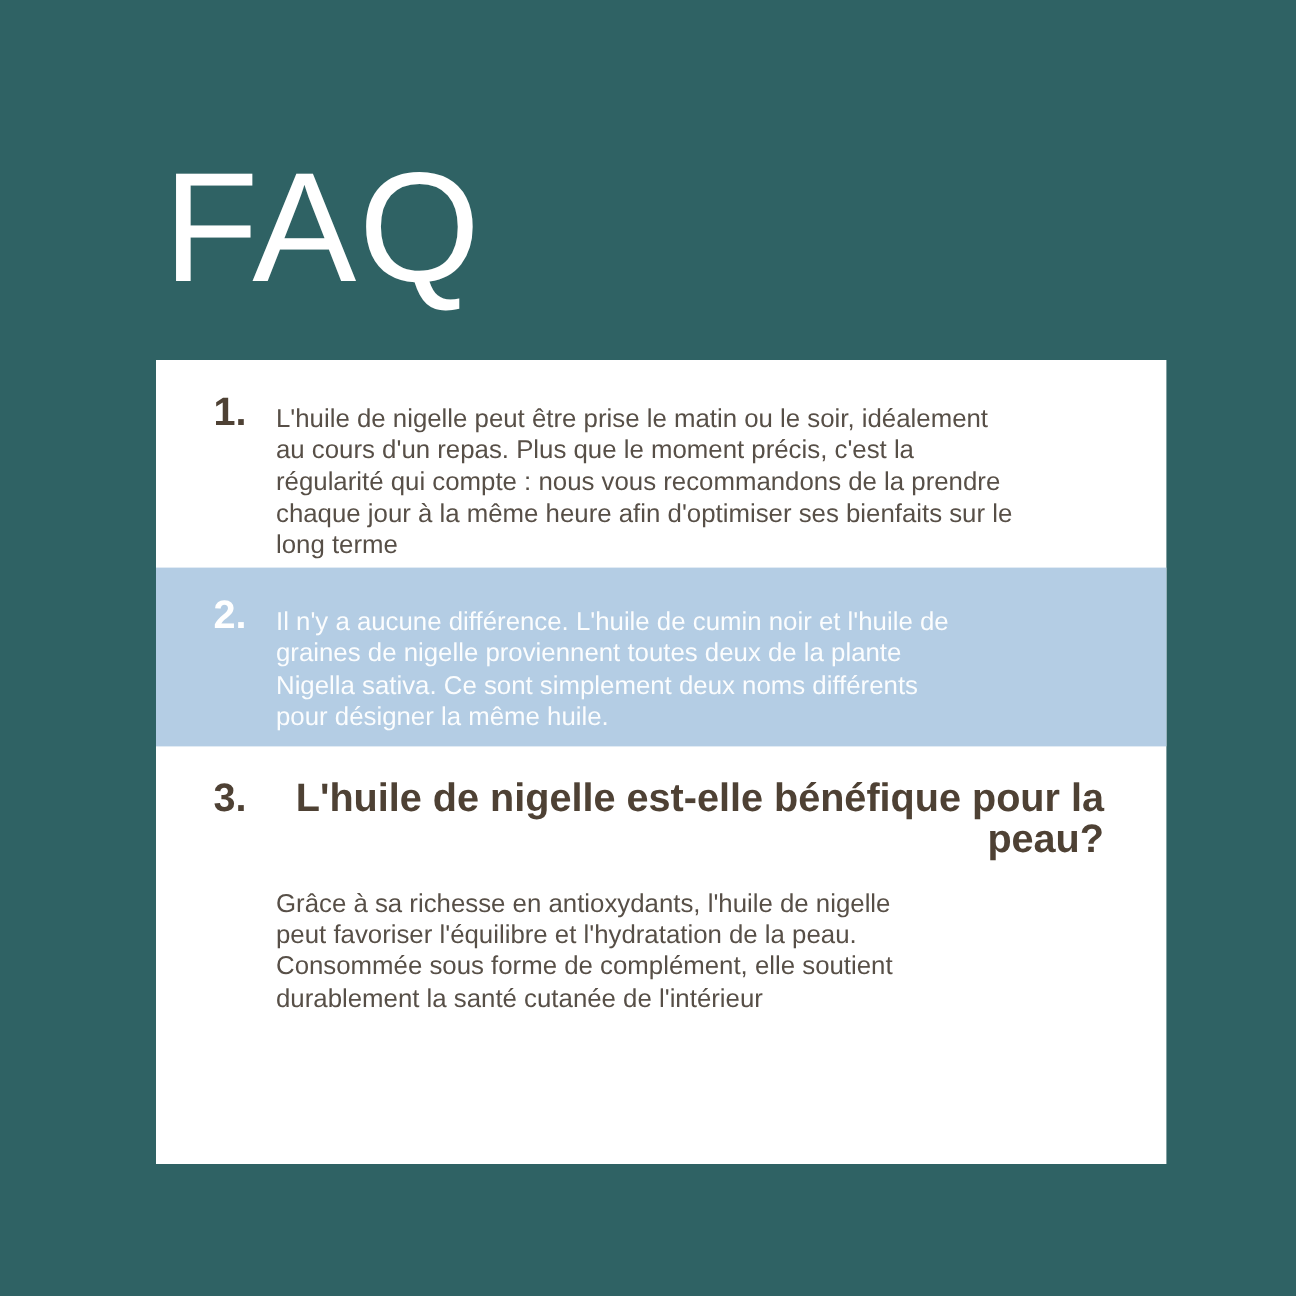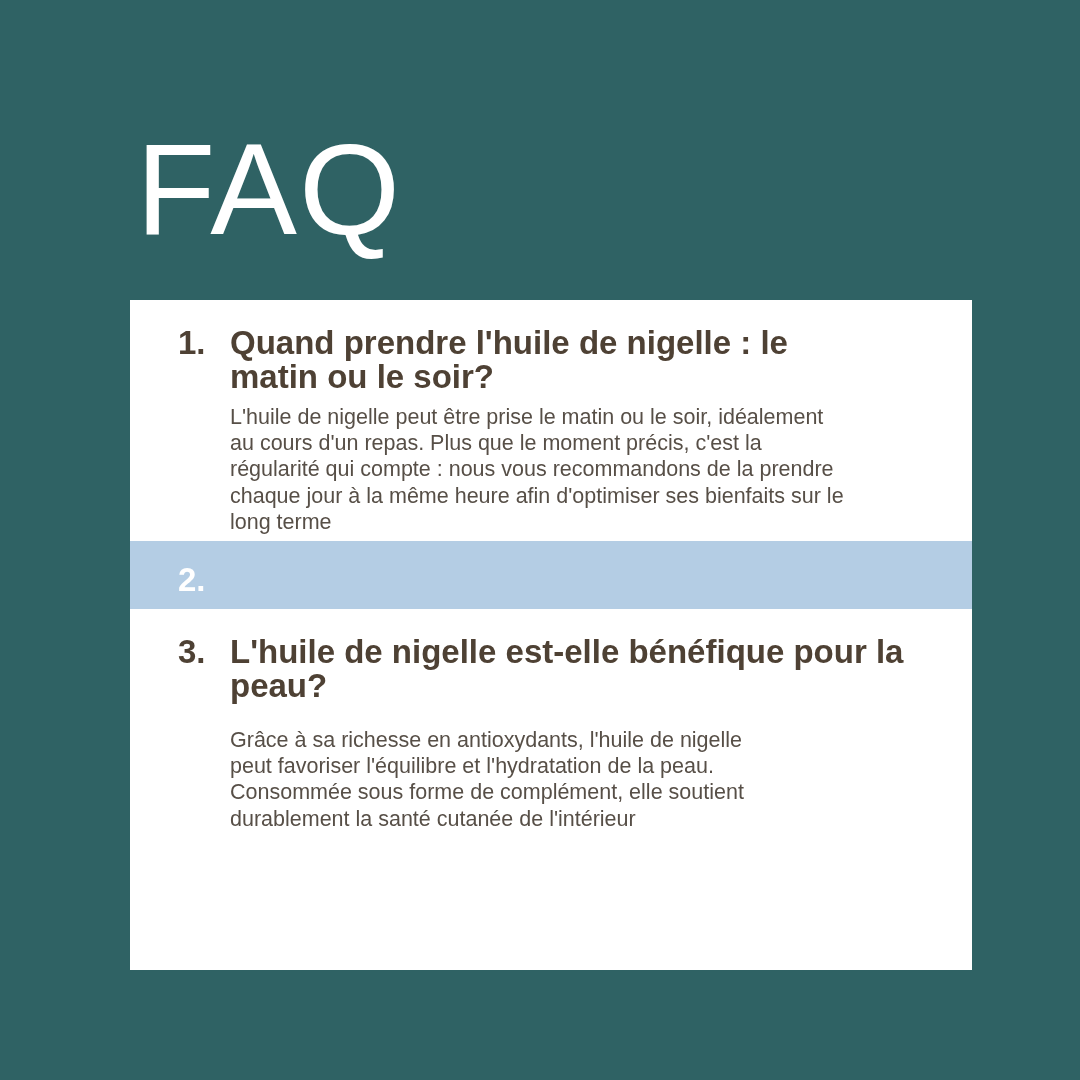--- a/index.html
+++ b/index.html
@@ -81,43 +81,43 @@
     padding-top: 22px;
     padding-bottom: 12px;
     background: var(--highlight);
   }
   .item-2 .num,
   .item-2 .question { color: var(--highlight-text); }
   .item-2 .answer   { color: rgba(255,255,255,0.95); }
   .item-2 .question { max-width: 630px; }
   .item-2 .answer   { max-width: 575px; }
   .item-3 { padding-top: 26px; }
-  .item-3 .question { max-width: 690px; }
+  .item-3 .question { max-width: 690px; text-align: right; }
   .item-3 .answer   { max-width: 516px; margin-top: 24px; }
 </style>
 </head>
 <body>
 
 <div class="canvas">
 
   <h1 class="heading">FAQ</h1>
 
   <div class="card">
 
     <section class="faq-item item-1">
       <span class="num">1.</span>
       <div class="content">
-        <h2 class="question">Quand prendre l'huile de nigelle : le matin ou le soir?</h2>
         <p class="answer">L'huile de nigelle peut être prise le matin ou le soir, idéalement au cours d'un repas. Plus que le moment précis, c'est la régularité qui compte : nous vous recommandons de la prendre chaque jour à la même heure afin d'optimiser ses bienfaits sur le long terme</p>
       </div>
     </section>
 
     <section class="faq-item item-2">
       <span class="num">2.</span>
       <div class="content">
+        <p class="answer">Il n'y a aucune différence. L'huile de cumin noir et l'huile de graines de nigelle proviennent toutes deux de la plante Nigella sativa. Ce sont simplement deux noms différents pour désigner la même huile.</p>
       </div>
     </section>
 
     <section class="faq-item item-3">
       <span class="num">3.</span>
       <div class="content">
         <h2 class="question">L'huile de nigelle est-elle bénéfique pour la peau?</h2>
         <p class="answer">Grâce à sa richesse en antioxydants, l'huile de nigelle peut favoriser l'équilibre et l'hydratation de la peau. Consommée sous forme de complément, elle soutient durablement la santé cutanée de l'intérieur</p>
       </div>
     </section>

